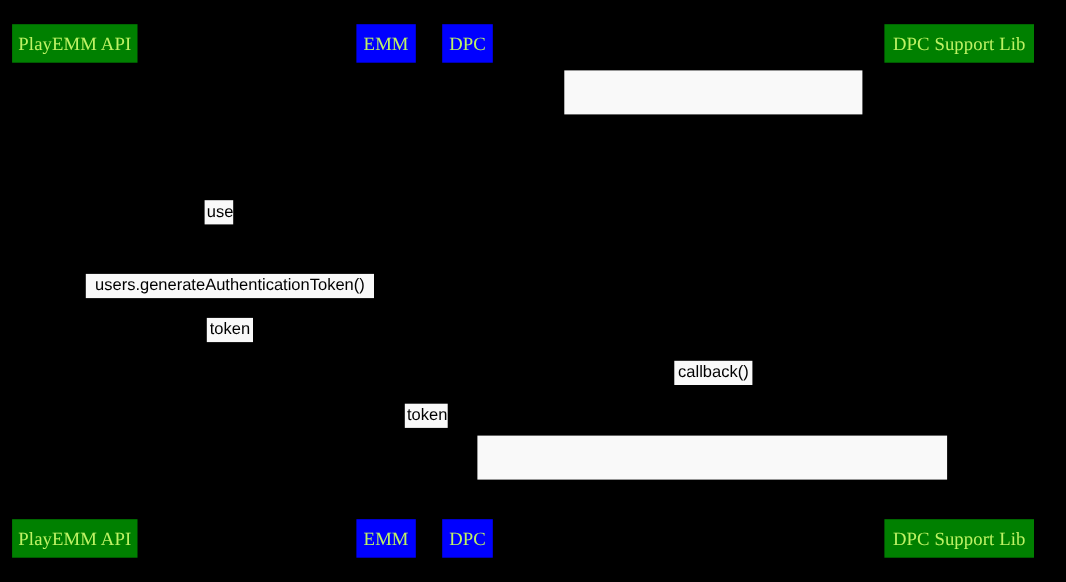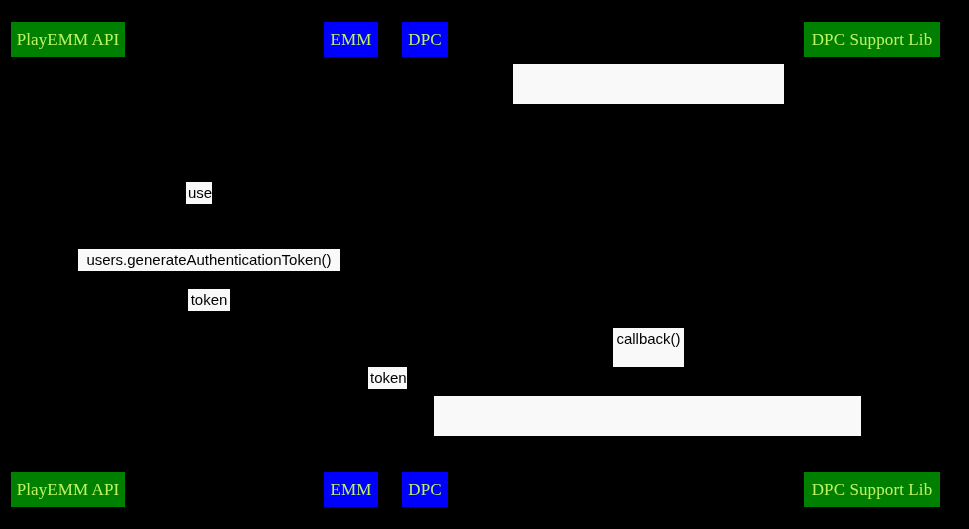--- a/index.html
+++ b/index.html
@@ -101,21 +101,21 @@
 
   <div class="msg-arrow" style="left:67px; top:233px; width:284px;"></div>
 
   <div class="msg-arrow" style="left:67px; top:272px; width:284px;"></div>
   <div class="msg-label" style="left:78px; top:249px; width:262px; height:22px; line-height:20px;">users.generateAuthenticationToken()</div>
 
   <div class="msg-arrow" style="left:67px; top:312px; width:284px;"></div>
   <div class="msg-label" style="left:188px; top:289px; width:42px; height:22px; line-height:20px;">token</div>
 
   <div class="msg-arrow" style="left:425px; top:351px; width:445px;"></div>
-  <div class="msg-label" style="left:613px; top:328px; width:71px; height:39px; line-height:20px;">callback()</div>
+  <div class="msg-label" style="left:613px; top:328px; width:71px; height:22px; line-height:20px;">callback()</div>
 
   <div class="msg-arrow" style="left:350px; top:390px; width:75px;"></div>
   <div class="msg-label" style="left:368px; top:367px; width:39px; height:22px; line-height:20px;">token</div>
 
   <div class="msg-arrow" style="left:425px; top:436px; width:445px;"></div>
   <div class="msg-label two-line" style="left:434px; top:396px; width:427px; height:40px; padding-top:1px;">
     <div>androidForWorkAccountSupport</div>
     <div>.addAndroidForWorkAccount(token, accountAddedCallback)</div>
   </div>
 

